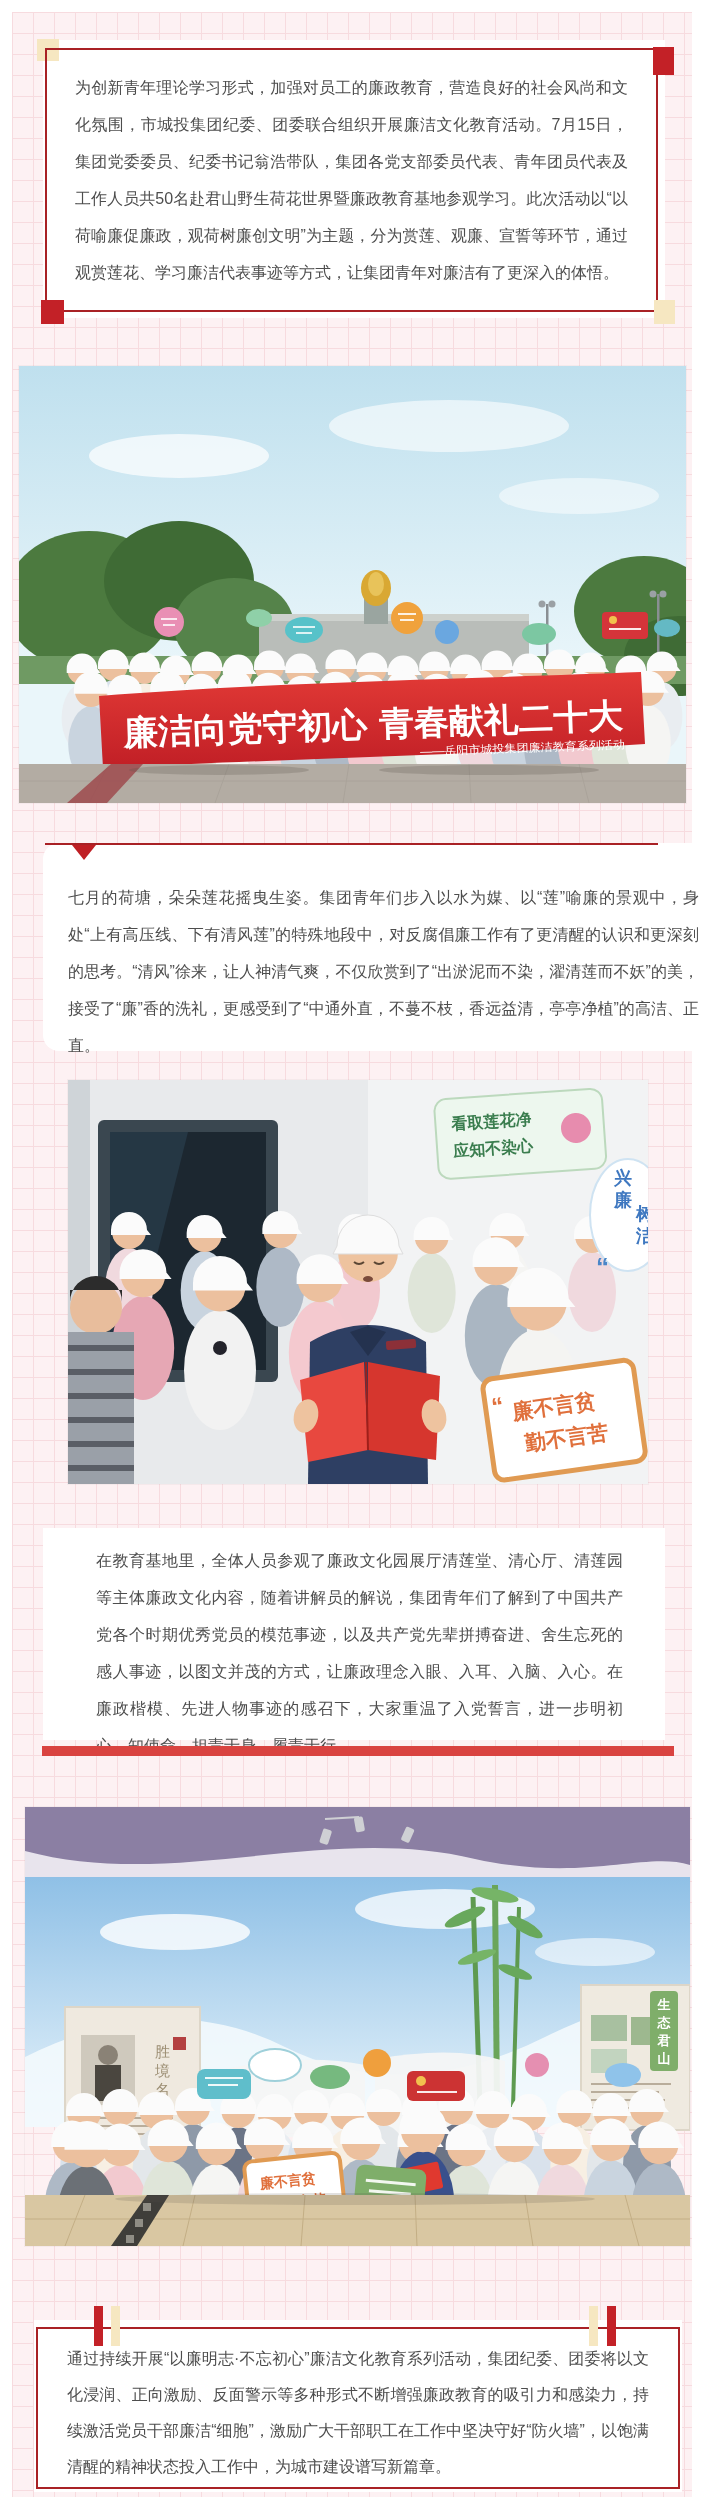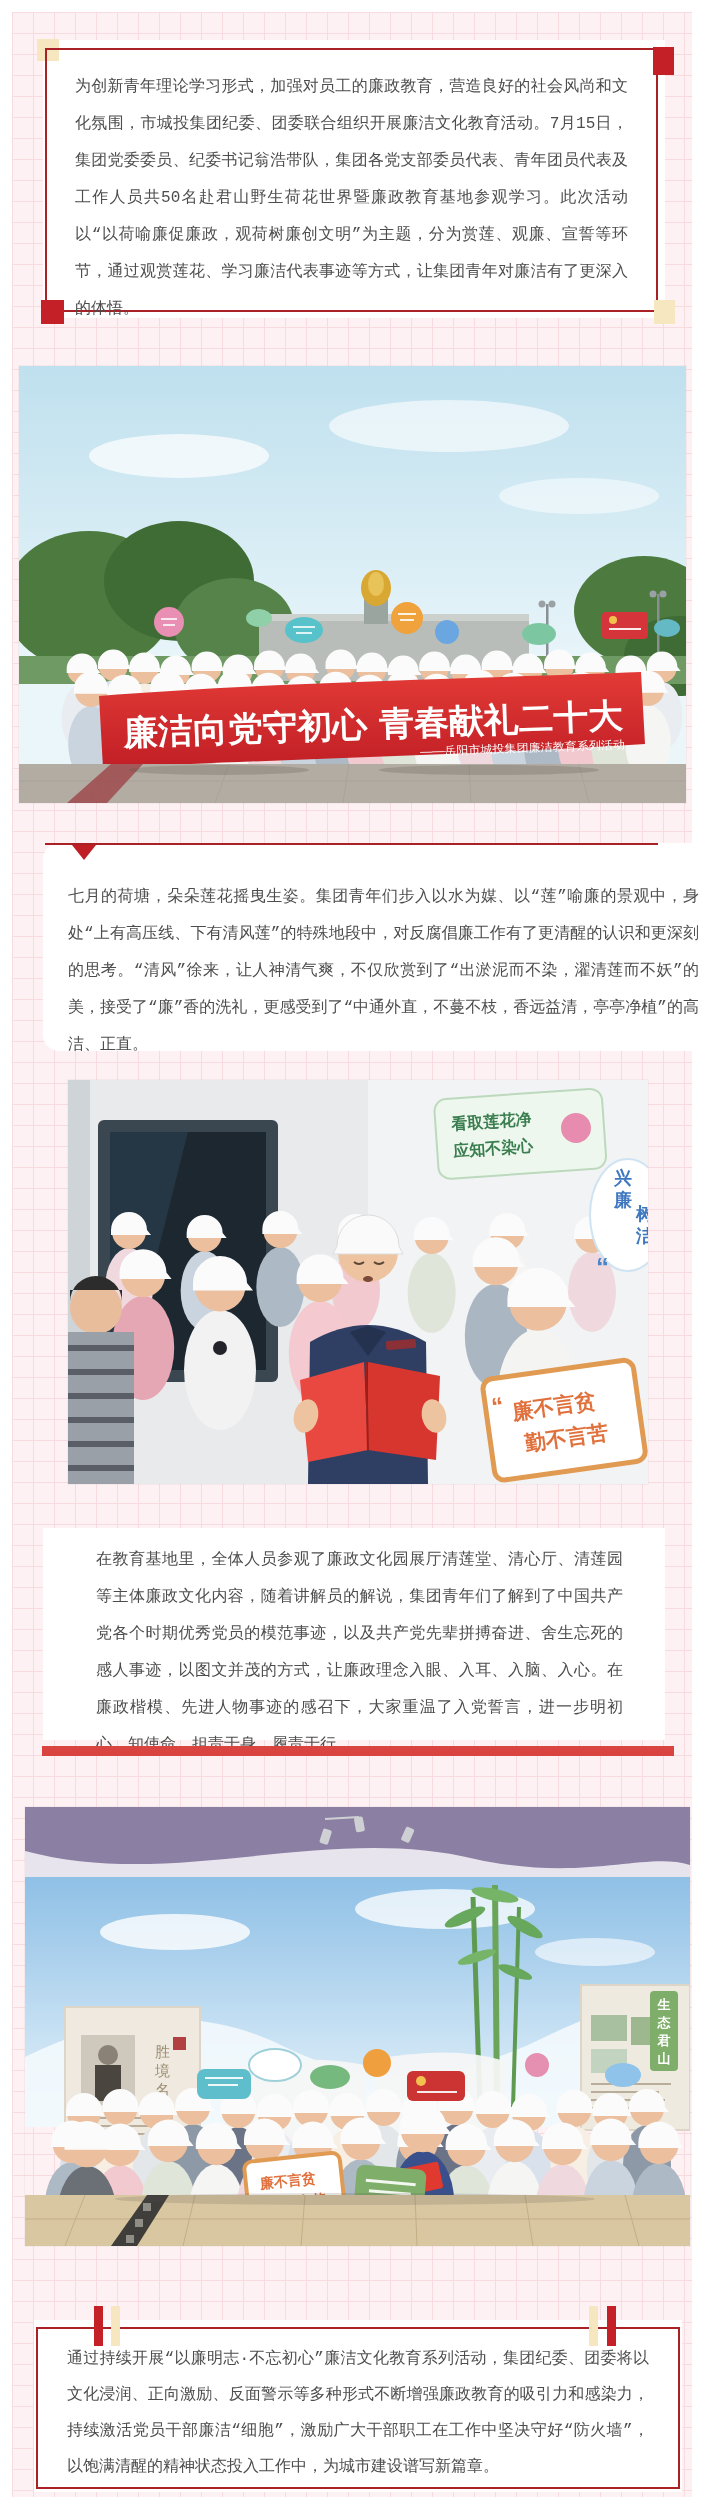--- a/index.html
+++ b/index.html
@@ -7,21 +7,21 @@
         font-family:"Liberation Sans","DejaVu Sans",sans-serif;}
   .grid-bg{position:absolute;left:12px;top:12px;width:680px;height:2485px;
         background-color:#fdf1f3;
         background-image:linear-gradient(#f7dbdf 1px,transparent 1px),
                          linear-gradient(90deg,#f7dbdf 1px,transparent 1px);
         background-size:21px 21px;}
   .abs{position:absolute;}
   .backing{background:#ffffff;}
   .red-border{border:2px solid #a92125;background:transparent;box-sizing:border-box;}
   .para{color:#4d4d4d;font-size:16px;line-height:37px;text-align:justify;
-        font-family:Liberation Mono, monospace;}
+        font-family:Liberation Sans, sans-serif;}
   .sq{position:absolute;}
   .sq.red{background:#c32127;}
   .sq.cream{background:#f6e7c1;}
   .tick{position:absolute;width:9px;height:40px;}
   .tick.red{background:#c32127;}
   .tick.cream{background:#f6e7c1;}
   .divider-line{position:absolute;height:2px;background:#a92125;}
   .triangle-down{position:absolute;width:0;height:0;
         border-left:12px solid transparent;border-right:12px solid transparent;
         border-top:15px solid #bf1f24;}

